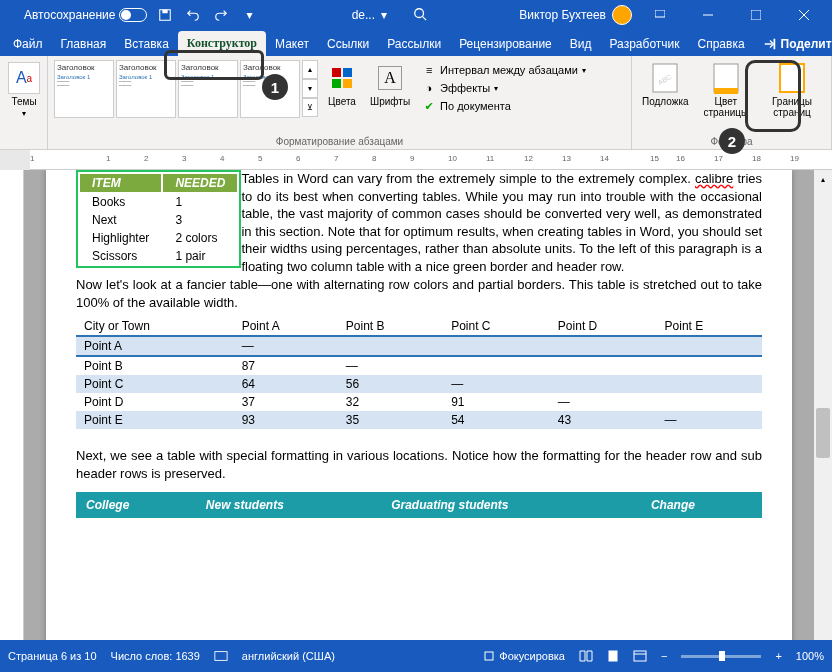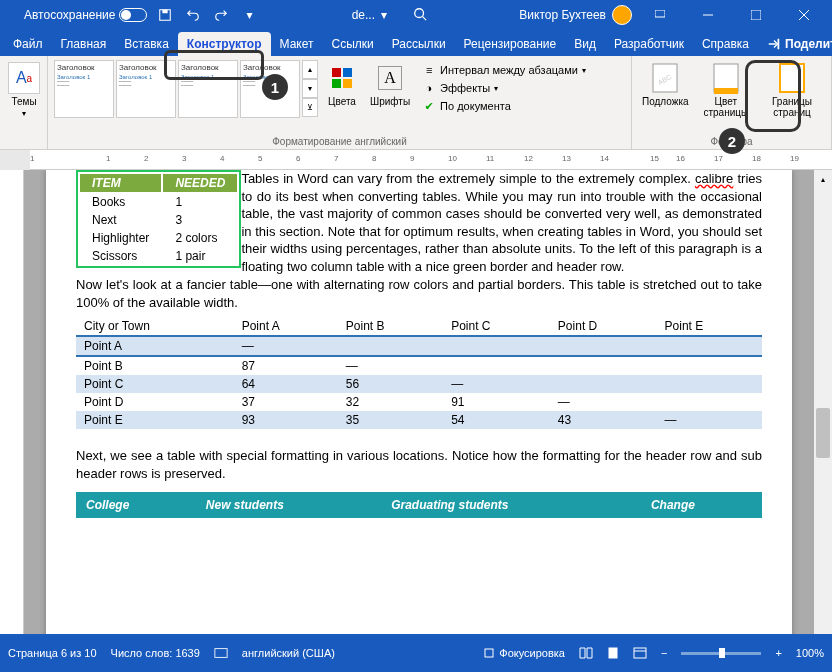--- a/index.html
+++ b/index.html
@@ -15,21 +15,21 @@
 .titlebar-center { flex: 1; text-align: center; display: flex; align-items: center; justify-content: center; gap: 6px; }
 .titlebar-right { display: flex; align-items: center; gap: 8px; padding-right: 8px; }
 .user { display: flex; align-items: center; gap: 6px; }
 .avatar { width: 20px; height: 20px; border-radius: 50%; background: #ffa500; border: 1px solid #fff; }
 .win-btn { width: 40px; height: 30px; display: flex; align-items: center; justify-content: center; cursor: pointer; }
 .win-btn svg { width: 10px; height: 10px; }
 
 
 .tabs { height: 26px; background: #185abd; display: flex; align-items: flex-end; padding-left: 4px; }
 .tab { padding: 5px 9px; color: #fff; font-size: 12px; cursor: pointer; }
-.tab.active { background: #f3f2f1; color: #1d4ed8; font-weight: 600; border-radius: 4px 4px 0 0; }
+.tab.active { background: #f3f2f1; color: #14532d; font-weight: 600; border-radius: 4px 4px 0 0; font-family: Liberation Serif, serif; }
 .tab.share { margin-left: auto; color: #fff; background: #185abd; display: flex; align-items: center; gap: 4px; font-weight: 600; padding-right: 12px; }
 .share-icon { width: 14px; height: 14px; }
 
 
 .ribbon { height: 94px; background: #f3f2f1; border-bottom: 1px solid #d0d0d0; display: flex; position: relative; }
 .ribbon-group { border-right: 1px solid #d0d0d0; padding: 4px 6px 2px 6px; display: flex; flex-direction: column; }
 .group-content { flex: 1; display: flex; gap: 4px; }
 .group-label { font-size: 10px; color: #666; text-align: center; padding-top: 2px; }
 .themes-btn { display: flex; flex-direction: column; align-items: center; gap: 2px; cursor: pointer; padding: 2px; }
 .themes-icon { width: 32px; height: 32px; background: #fff; border: 1px solid #ccc; display: flex; align-items: center; justify-content: center; font-size: 16px; color: #185abd; }
@@ -80,21 +80,21 @@
 .indent { text-indent: 28px; }
 .fancy-table { width: 100%; border-collapse: collapse; font-size: 12px; margin-top: 6px; }
 .fancy-table th { text-align: left; padding: 2px 8px; font-weight: normal; }
 .fancy-table .hdr-row { border-top: 2px solid #2e74b5; border-bottom: 2px solid #2e74b5; }
 .fancy-table td { padding: 2px 8px; }
 .fancy-table .alt { background: #d5e3f3; }
 .teal-table { width: 100%; border-collapse: collapse; font-size: 12px; margin-top: 10px; }
 .teal-table th { background: #1c9ca7; color: #fff; padding: 6px 10px; text-align: left; font-style: italic; }
 
 
-.statusbar { height: 38px; background: #185abd; color: #fff; display: flex; align-items: center; font-size: 11px; padding: 0 8px; gap: 14px; position: absolute; bottom: 0; left: 0; right: 0; }
+.statusbar { height: 32px; background: #185abd; color: #fff; display: flex; align-items: center; font-size: 11px; padding: 0 8px; gap: 14px; position: absolute; bottom: 0; left: 0; right: 0; }
 .statusbar .sep { flex: 1; }
 .st-btn { display: flex; align-items: center; gap: 4px; cursor: pointer; }
 .zoom-slider { width: 80px; height: 3px; background: #7ea5d8; position: relative; }
 .zoom-slider::after { content: ''; position: absolute; width: 6px; height: 10px; background: #fff; top: -4px; left: 38px; }
 </style>
 </head>
 <body>
 
 <div class="titlebar">
   <div class="titlebar-left">
@@ -246,21 +246,21 @@
           <span class="sbtn-icon">◑</span>
           <span>Эффекты</span> 
             <span style="font-size:8px">▾</span>
         </div>
         <div class="sbtn">
           <span class="sbtn-icon" style="color:#0a0">✔</span>
           <span>По документа</span>
         </div>
       </div>
     </div>
-    <div class="group-label">Форматирование английский</div>
+    <div class="group-label">Форматирование абзацами</div>
   </div>
   <div class="ribbon-group" style="width:200px">
     <div class="group-content">
       <div class="rbtn">
         <div class="rbtn-icon">
             <svg width="28" height="32" viewBox="0 0 28 32">
               <rect x="2" y="2" width="24" height="28" fill="#fff" stroke="#999"></rect>
               <text x="14" y="20" font-size="7" fill="#ccc" text-anchor="middle" transform="rotate(-30 14 18)">ABC</text>
             </svg>
           </div>

